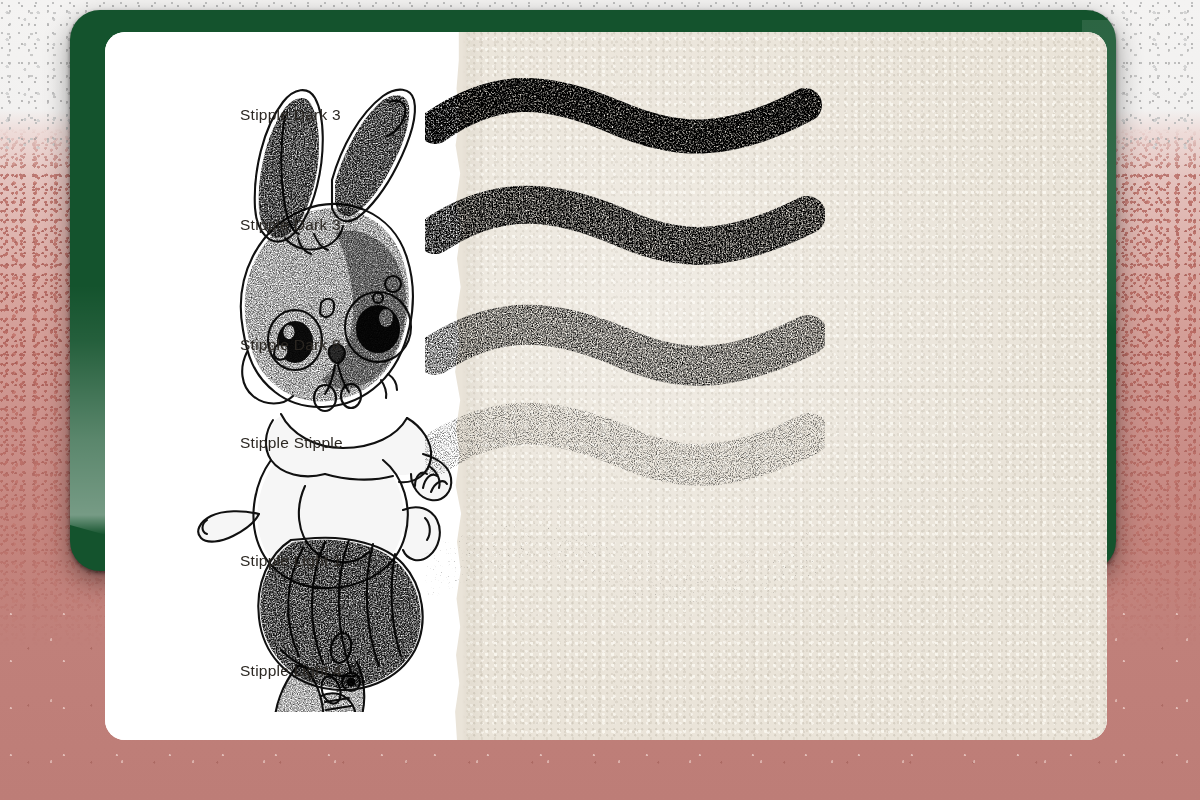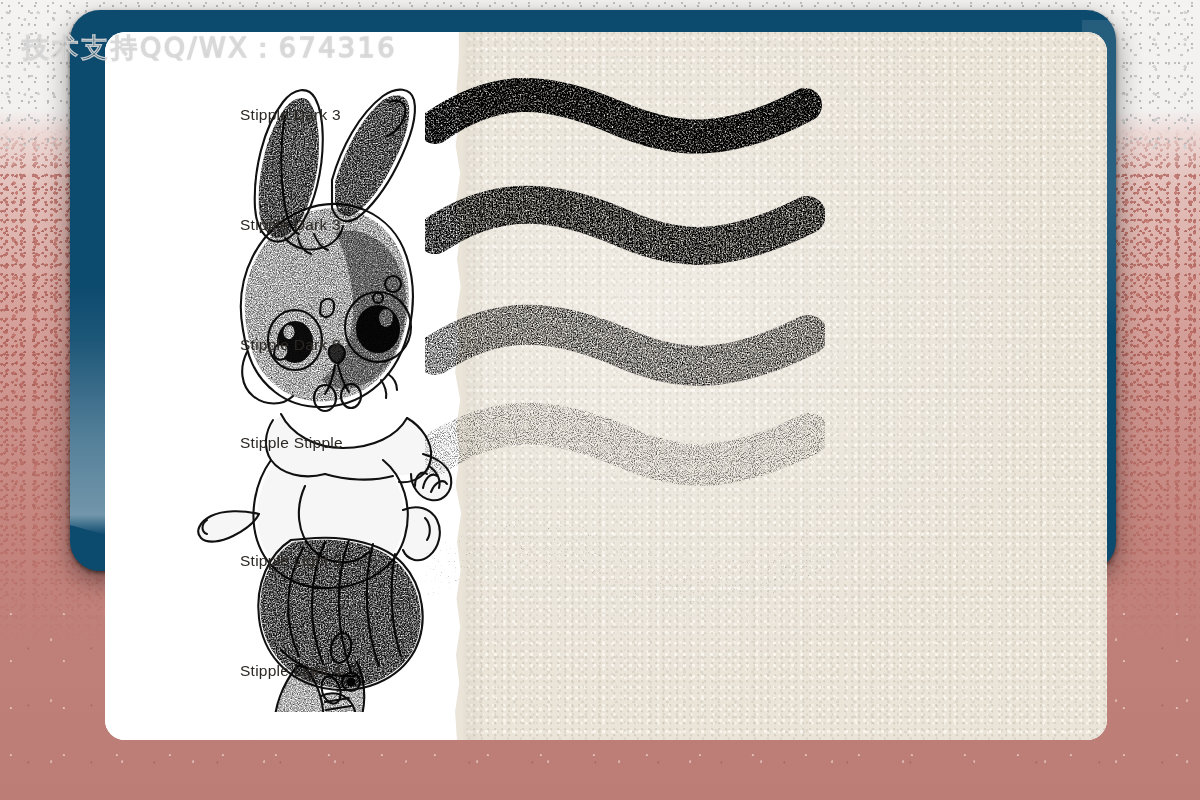--- a/index.html
+++ b/index.html
@@ -62,21 +62,21 @@
     background-image:
       radial-gradient(circle at 20% 30%, rgba(255,240,235,.55) 0 1px, transparent 1.2px),
       radial-gradient(circle at 72% 65%, rgba(255,238,232,.45) 0 1.2px, transparent 1.4px),
       radial-gradient(circle at 45% 85%, rgba(140,70,62,.35) 0 1px, transparent 1.2px);
     background-size:53px 47px, 71px 61px, 63px 57px;
   }
 
   
   .tablet {
     position:absolute; left:70px; top:10px; width:1046px; height:561px;
-    background:#0c4a6e;
+    background:#14532d;
     border-radius:30px;
     box-shadow:0 10px 26px rgba(0,0,0,.42), 0 2px 4px rgba(0,0,0,.5);
   }
   
   .bezel-gloss-left {
     position:absolute; left:0; top:275px; width:36px; height:250px;
     background:linear-gradient(to bottom, rgba(255,255,255,0) 0%, rgba(255,255,255,.07) 22%, rgba(255,255,255,.30) 62%, rgba(255,255,255,.42) 92%, rgba(255,255,255,0) 100%);
     clip-path:polygon(0 0, 100% 0, 100% 100%, 0 96%);
     pointer-events:none;
   }
@@ -458,21 +458,21 @@
               </defs>
               <g filter="url(#f3)">
                 <path d="M10,66 C70,26 125,28 197,58 C254,84 304,86 384,46" stroke="#242424" stroke-width="42" fill="none" stroke-linecap="round"></path>
                 <path d="M10,66 C70,26 125,28 197,58 C254,84 304,86 384,46" stroke="#1a1a1a" stroke-width="24" fill="none" stroke-linecap="round"></path>
               </g>
             </svg>
           </div>
         </div>
 
         <div class="row" style="top:529px;">
-          <div class="row-label">Stipple Light 3</div>
+          <div class="row-label">Stipple Light 1</div>
           <div class="row-stroke" style="height:112px;">
             <svg viewBox="0 0 400 112" xmlns="http://www.w3.org/2000/svg" preserveAspectRatio="none">
               <defs>
                 <filter id="f4" x="-15%" y="-60%" width="130%" height="220%">
                   <feTurbulence type="fractalNoise" baseFrequency="1.15" numOctaves="4" seed="69" result="t"></feTurbulence>
                   <feColorMatrix in="t" type="matrix" values="0 0 0 0 0  0 0 0 0 0  0 0 0 0 0  1.25 0 0 0 -0.88" result="m"></feColorMatrix>
                   <feComposite in="m" in2="SourceGraphic" operator="in"></feComposite>
                 </filter>
               </defs>
               <g filter="url(#f4)">
@@ -497,15 +497,14 @@
                 <path d="M10,66 C70,28 125,30 198,58 C255,84 305,86 385,46" stroke="#333333" stroke-width="48" fill="none" stroke-linecap="round"></path>
               </g>
             </svg>
           </div>
         </div>
 
       </div>
     </div>
   </div>
 
-  <div class="watermark">技术支持QQ/WX：674316</div>
 
 </div>
 
 </body></html>

